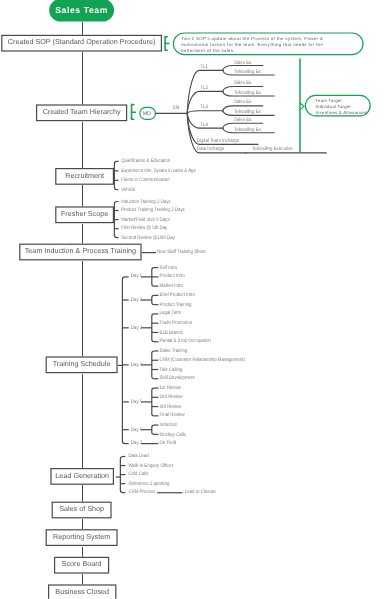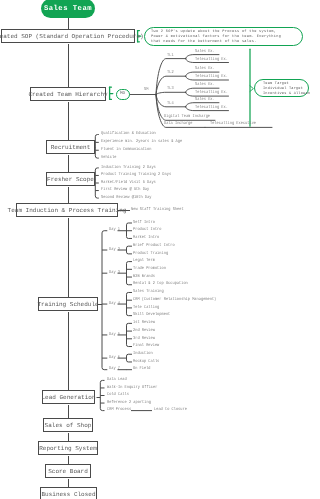--- a/index.html
+++ b/index.html
@@ -1,19 +1,19 @@
 <!DOCTYPE html>
 <html><head>
 <meta charset="utf-8">
 <title>Sales Team</title>
 <style>
   html,body{margin:0;padding:0;background:#ffffff;}
   body{width:310px;height:499px;overflow:hidden;
        font-family:"Liberation Sans",sans-serif;-webkit-font-smoothing:antialiased;text-rendering:geometricPrecision;}
-  #root{position:relative;width:310px;height:499px;background:#fff;overflow:hidden;font-family:Liberation Mono, monospace;}
+  #root{position:relative;width:310px;height:499px;background:#fff;overflow:hidden;}
   svg#lines{position:absolute;left:0;top:0;width:310px;height:499px;}
   .node{position:absolute;box-sizing:border-box;border:1px solid #4a4a4a;
         background:#fff;color:#5a5a5a;white-space:nowrap;
         display:flex;align-items:center;justify-content:center;
         font-size:6px;letter-spacing:0px;}
   .title-pill{position:absolute;box-sizing:border-box;background:#12a453;color:#fff;
         border-radius:999px;display:flex;align-items:center;justify-content:center;
         font-weight:bold;font-size:7.2px;letter-spacing:.5px;}
   .gnote{position:absolute;box-sizing:border-box;border:1.2px solid #12a453;
         background:#fff;color:#5a5a5a;border-radius:999px;}

